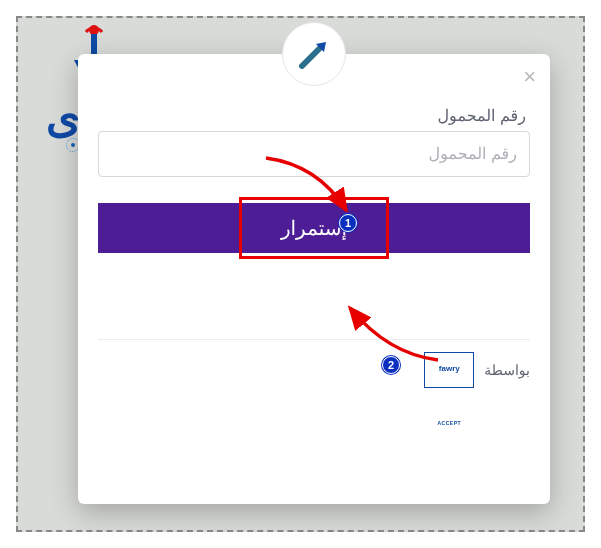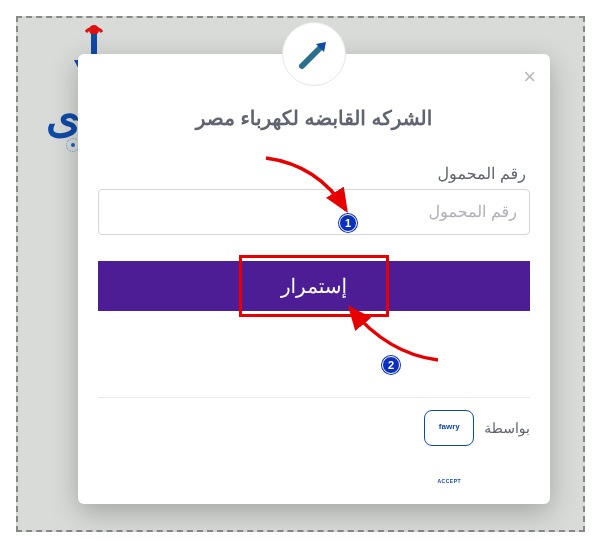--- a/index.html
+++ b/index.html
@@ -125,21 +125,21 @@
     }
     .footer-label {
       color: #5f6470;
       font-size: 14px;
       text-align: right;
     }
     .fawry-badge {
       width: 50px;
       height: 36px;
       border: 1px solid #0f4aa6;
-      border-radius: 8px;
+      border-radius: 0;
       display: flex;
       flex-direction: column;
       align-items: center;
       justify-content: center;
       font-size: 8px;
       color: #0f4aa6;
       font-weight: bold;
       line-height: 1;
       padding-top: 2px;
       gap: 48px;
@@ -203,21 +203,20 @@
 
     <span class="close">×</span>
 
     <div class="brand-circle">
       <svg width="36" height="36" viewBox="0 0 36 36">
         <path d="M6 30 L24 12" stroke="#2b6f8f" stroke-width="6" stroke-linecap="round" fill="none"></path>
         <path d="M20 8 L30 6 L28 16 Z" fill="#0f4aa6"></path>
       </svg>
     </div>
 
-    <h2 class="title">الشركه القابضه لكهرباء مصر</h2>
 
     <div class="field-label">رقم المحمول</div>
 
     <input class="input" type="text" placeholder="رقم المحمول" style="">
 
     <button class="btn">
       <span>إستمرار</span>
       <span class="btn-highlight"></span>
     </button>
 

